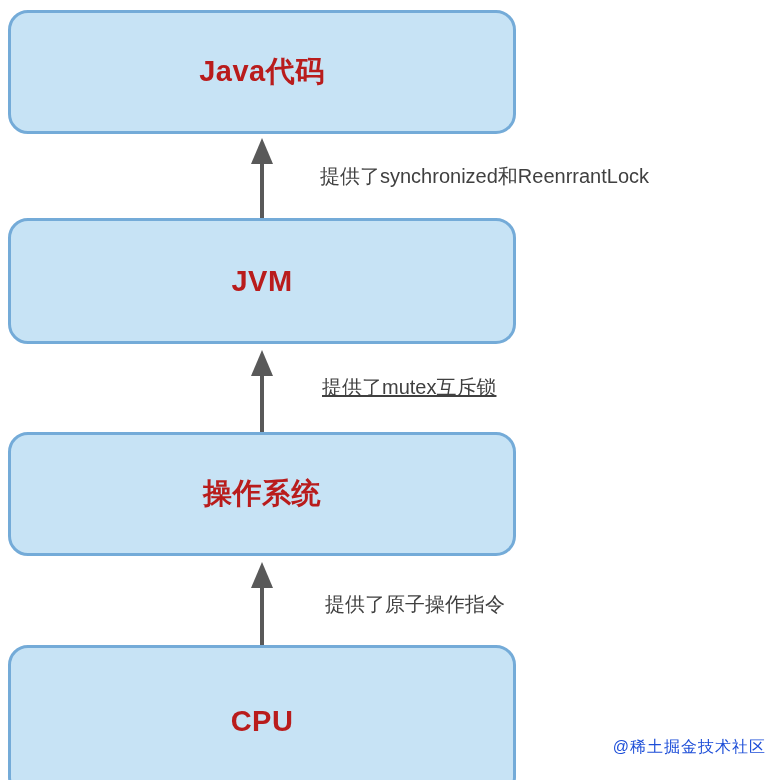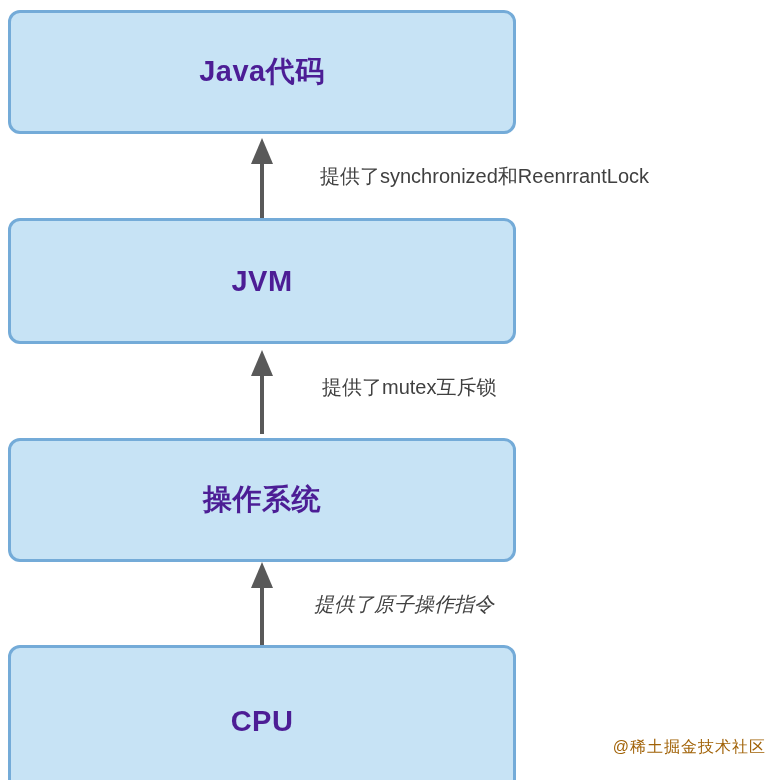--- a/index.html
+++ b/index.html
@@ -11,32 +11,32 @@
     font-family: "Liberation Sans", "DejaVu Sans", sans-serif;
     overflow: hidden;
   }
   .layer-box {
     position: absolute;
     left: 8px;
     width: 508px;
     box-sizing: border-box;
     background: #c7e3f5;
     border: 3px solid #74abd8;
-    border-radius: 12px;
+    border-radius: 20px;
     display: flex;
     align-items: center;
     justify-content: center;
     font-size: 29px;
     font-weight: bold;
-    color: #4c1d95;
+    color: #b91c1c;
     letter-spacing: 0.5px;
   }
   .box-java { top: 10px;  height: 124px; }
   .box-jvm  { top: 218px; height: 126px; justify-content: center; }
-  .box-os   { top: 432px; height: 124px; margin-top: 6px; }
+  .box-os   { top: 432px; height: 124px; }
   .box-cpu  { top: 645px; height: 152px; text-align: center; }
 
   .arrow {
     position: absolute;
     left: 250px;
     width: 24px;
     display: flex;
     flex-direction: column;
     align-items: center;
   }
@@ -57,29 +57,29 @@
     background: #595959;
   }
 
   .edge-label {
     position: absolute;
     font-size: 20px;
     color: #404040;
     white-space: nowrap;
   }
   .label-1 { left: 320px; top: 163px; }
-  .label-2 { left: 322px; top: 374px; }
-  .label-3 { left: 314px; top: 591px; font-style: italic; }
+  .label-2 { left: 322px; top: 374px; text-decoration: underline; }
+  .label-3 { left: 325px; top: 591px; }
 
   .watermark {
     position: absolute;
     right: 16px;
     top: 737px;
     font-size: 16px;
-    color: #a16207;
+    color: #1d4ed8;
     letter-spacing: 1px;
   }
 </style>
 </head>
 <body>
 
 <div class="canvas">
 
   <div class="layer-box box-java">
     <span>Java代码</span>

